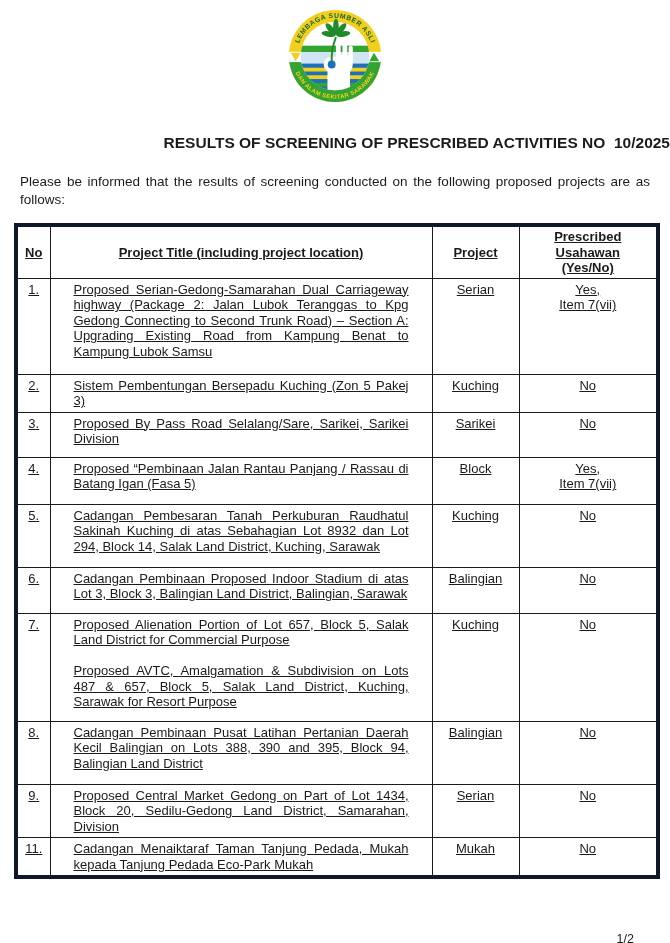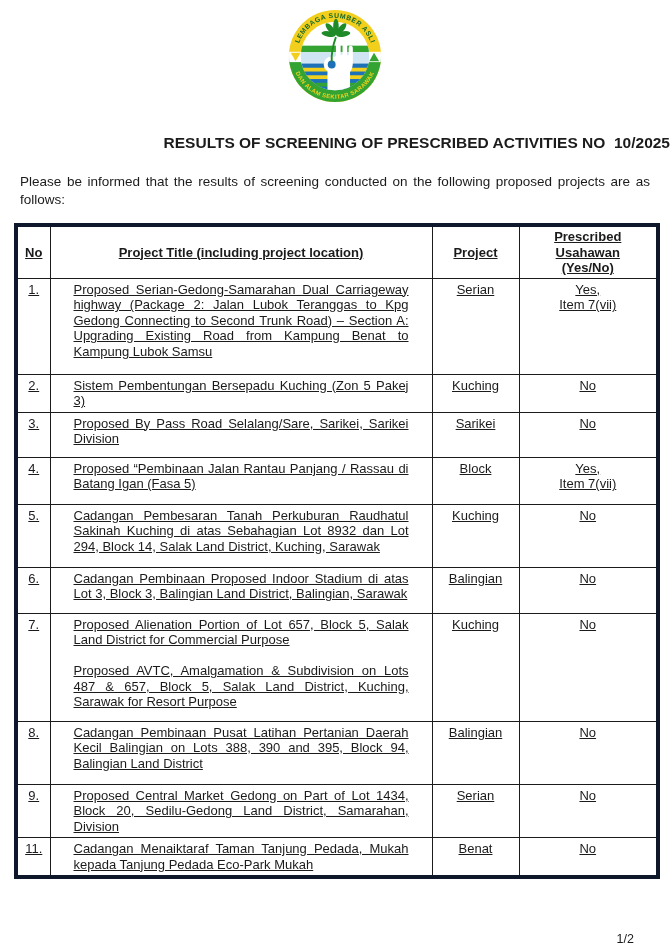--- a/index.html
+++ b/index.html
@@ -229,21 +229,21 @@
             <p>Proposed Central Market Gedong on Part of Lot 1434, Block 20, Sedilu-Gedong Land District, Samarahan, Division</p>
           </td>
     <td class="c-loc">Serian</td>
     <td class="c-pa">No</td>
   </tr>
         <tr>
     <td class="c-no">11.</td>
     <td class="c-title">
             <p>Cadangan Menaiktaraf Taman Tanjung Pedada, Mukah kepada Tanjung Pedada Eco-Park Mukah</p>
           </td>
-    <td class="c-loc">Benat</td>
+    <td class="c-loc">Mukah</td>
     <td class="c-pa">No</td>
   </tr>
       </tbody>
   </table>
 
   <div class="pageno">1/2</div>
 
 </div>
 
 </body></html>

